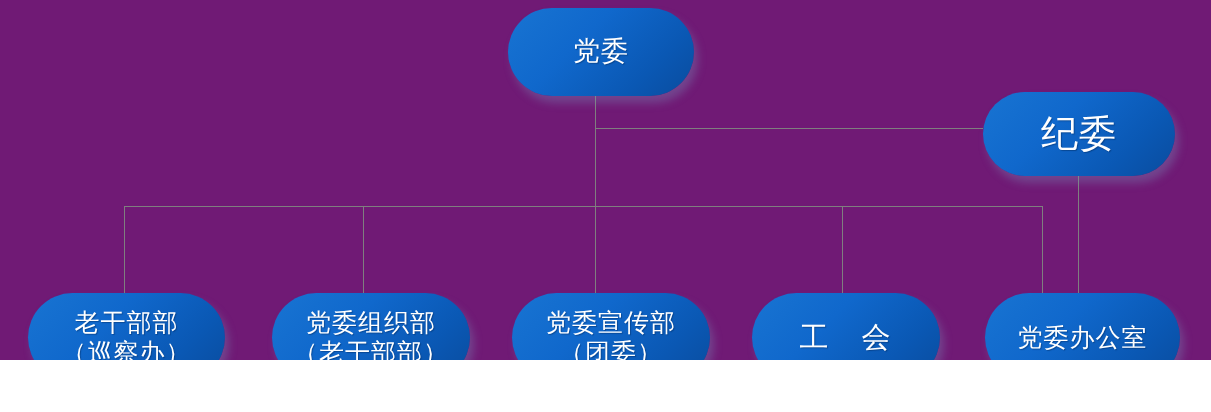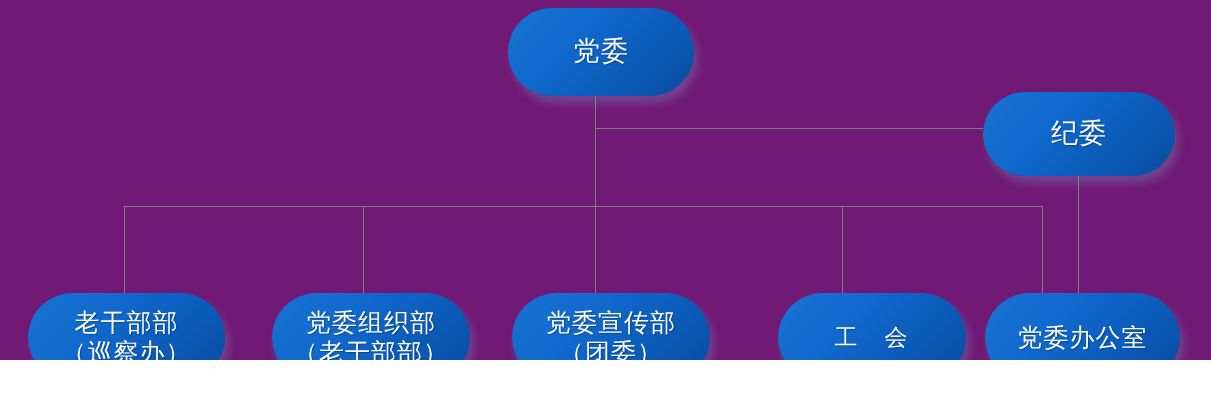--- a/index.html
+++ b/index.html
@@ -47,33 +47,33 @@
     width: 186px;
     height: 88px;
     font-size: 27px;
     border-radius: 44px;
   }
   .node-disc {
     left: 983px;
     top: 92px;
     width: 192px;
     height: 84px;
-    font-size: 27px;
+    font-size: 37px;
     border-radius: 42px;
   }
   .node-leaf {
     top: 293px;
     height: 89px;
     font-size: 25px;
     border-radius: 45px;
   }
   .leaf-0 { left: 28px;  width: 197px; }
   .leaf-1 { left: 272px; width: 198px; }
   .leaf-2 { left: 512px; width: 198px; }
-  .leaf-3 { left: 778px; width: 188px; font-size: 23px; letter-spacing: 2px; }
+  .leaf-3 { left: 752px; width: 188px; font-size: 29px; letter-spacing: 2px; }
   .leaf-4 { left: 985px; width: 195px; }
 </style>
 </head>
 <body>
 
 <div id="canvas">
 
   <svg id="connectors" viewBox="0 0 1211 412" width="1211" height="412" xmlns="http://www.w3.org/2000/svg">
     <g stroke="#7f7f7f" stroke-width="1.2" fill="none" shape-rendering="crispEdges">
 

